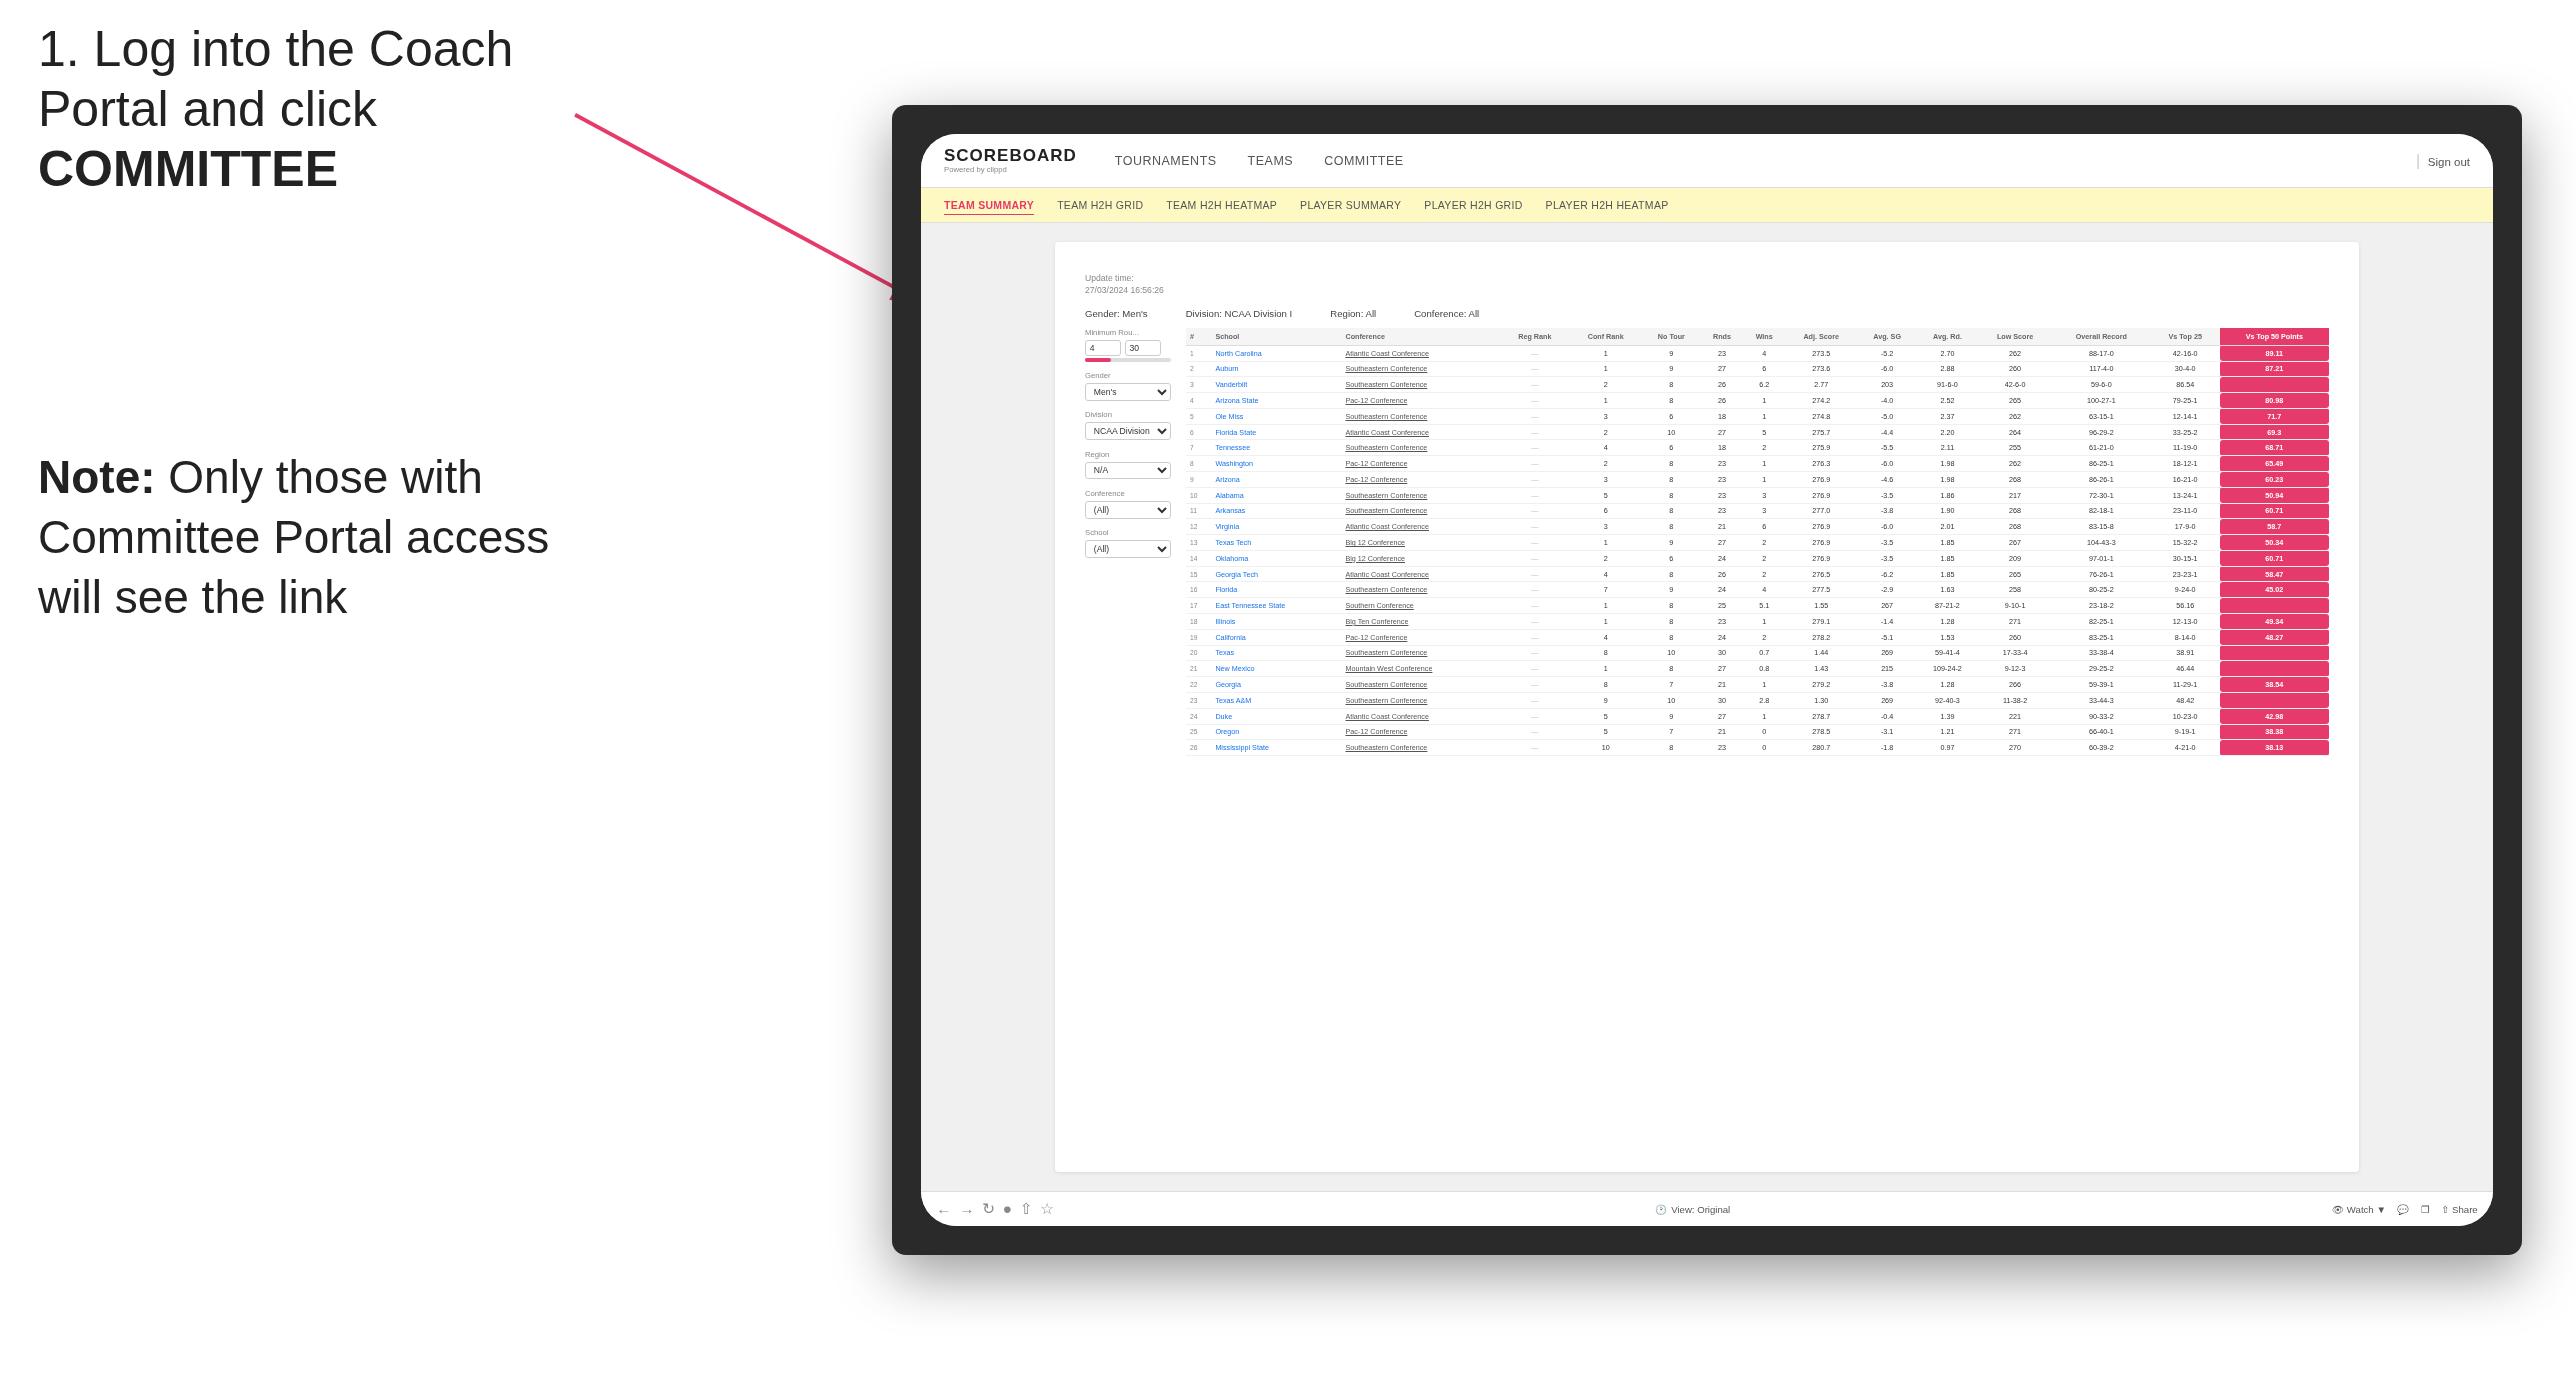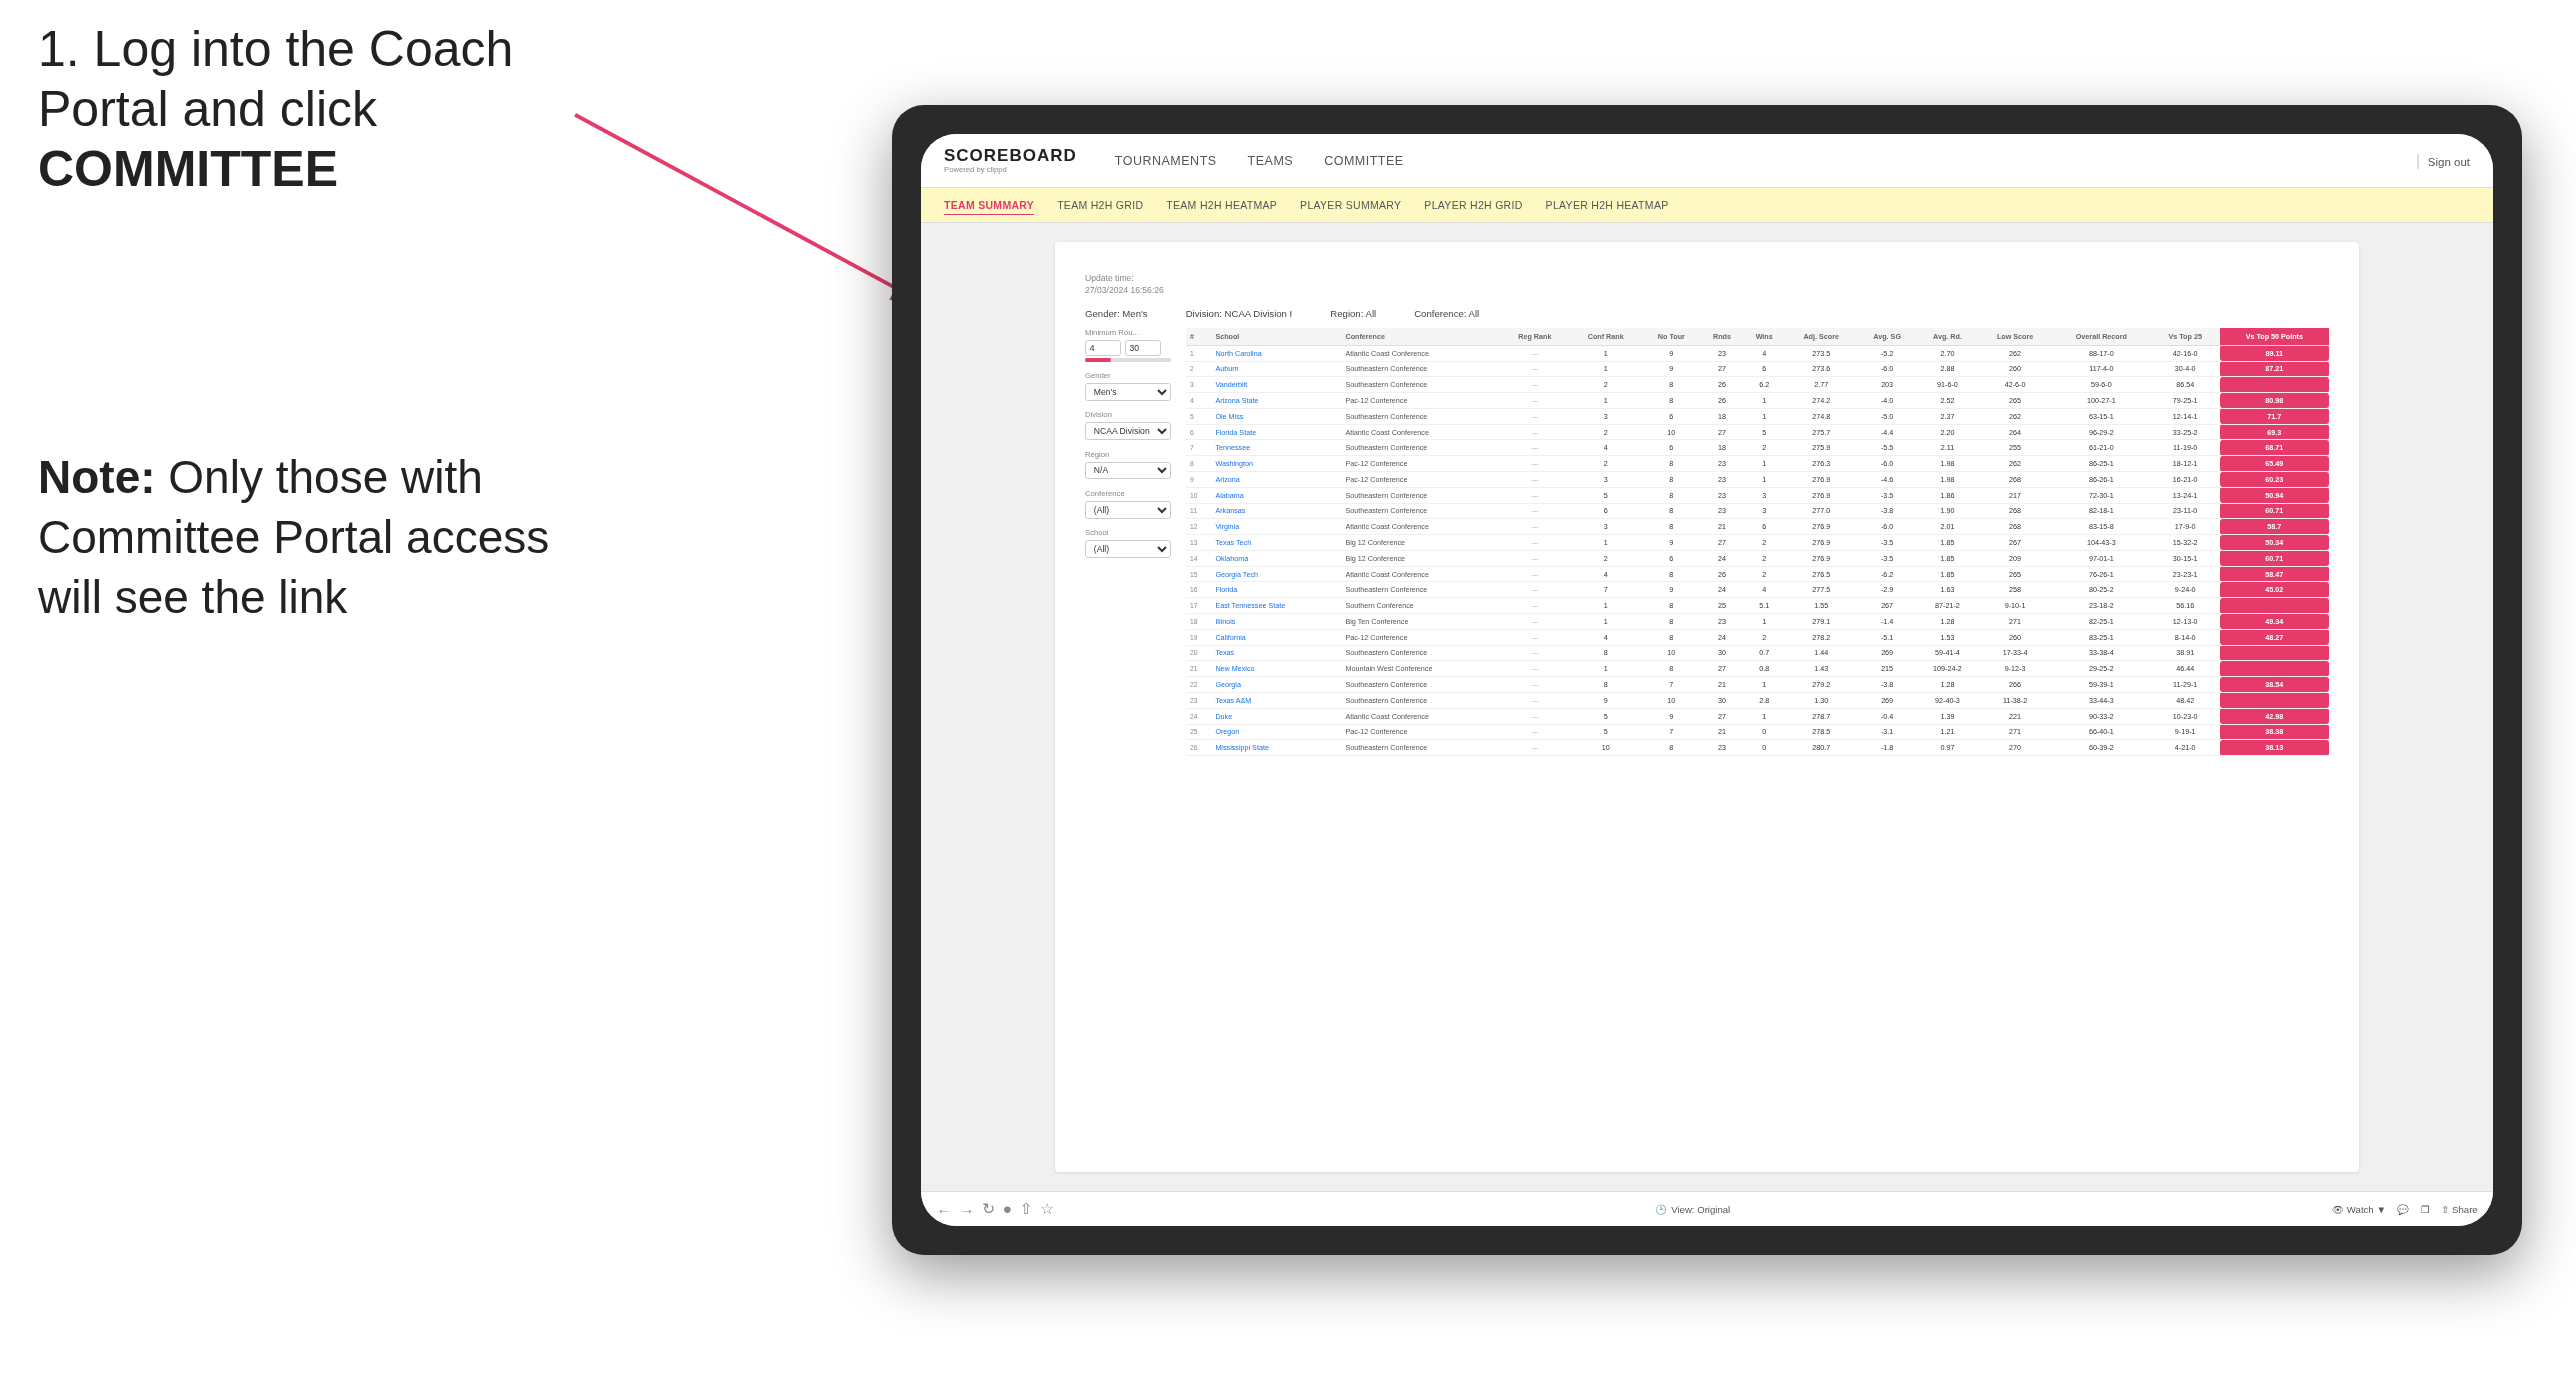--- a/index.html
+++ b/index.html
@@ -53,21 +53,21 @@
     }
 
     
     .tablet-frame {
       position: absolute;
       top: 105px;
       left: 892px;
       width: 1630px;
       height: 1150px;
       background: #2a2a2a;
-      border-radius: 32px;
+      border-radius: 14px;
       padding: 29px;
       box-shadow: 0 19px 58px rgba(0,0,0,0.4);
     }
     .tablet-screen {
       width: 100%;
       height: 100%;
       background: #e8e8e8;
       border-radius: 35px;
       overflow: hidden;
       display: flex;
@@ -301,20 +301,21 @@
       font-size: 6.7px;
     }
     .school-name {
       font-weight: 500;
       color: #1a73e8;
       text-align: left;
     }
     .conf-name {
       color: #555;
       text-align: left;
+      text-decoration: underline;
     }
     .score-highlight {
       background: #e63b6a;
       color: #fff;
       border-radius: 2.9px;
       padding: 1px 3.8px;
       font-weight: 600;
       font-size: 7.2px;
     }
     .dash-cell {

